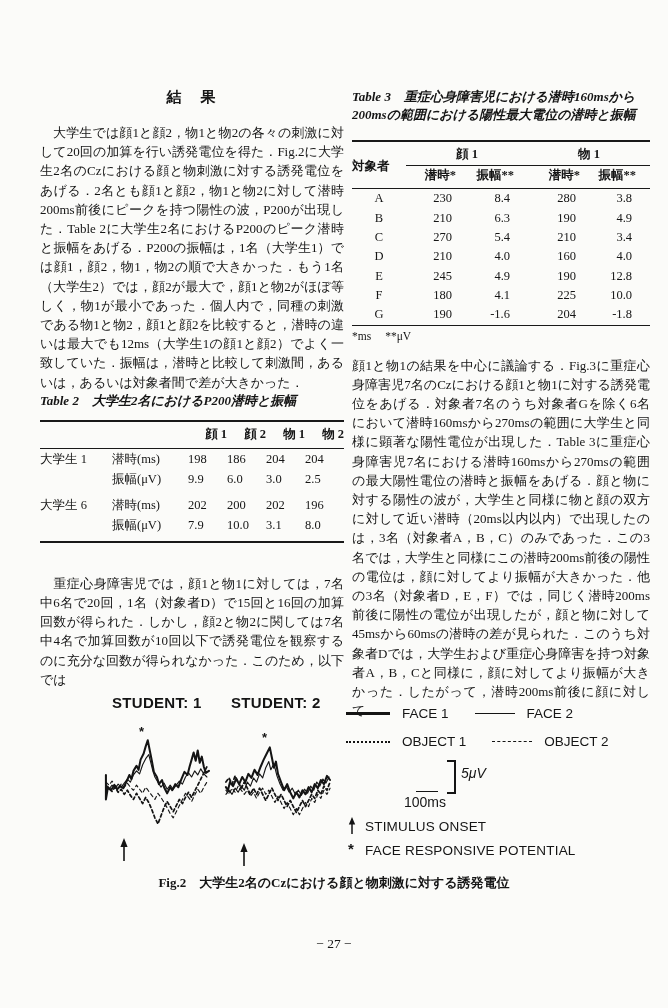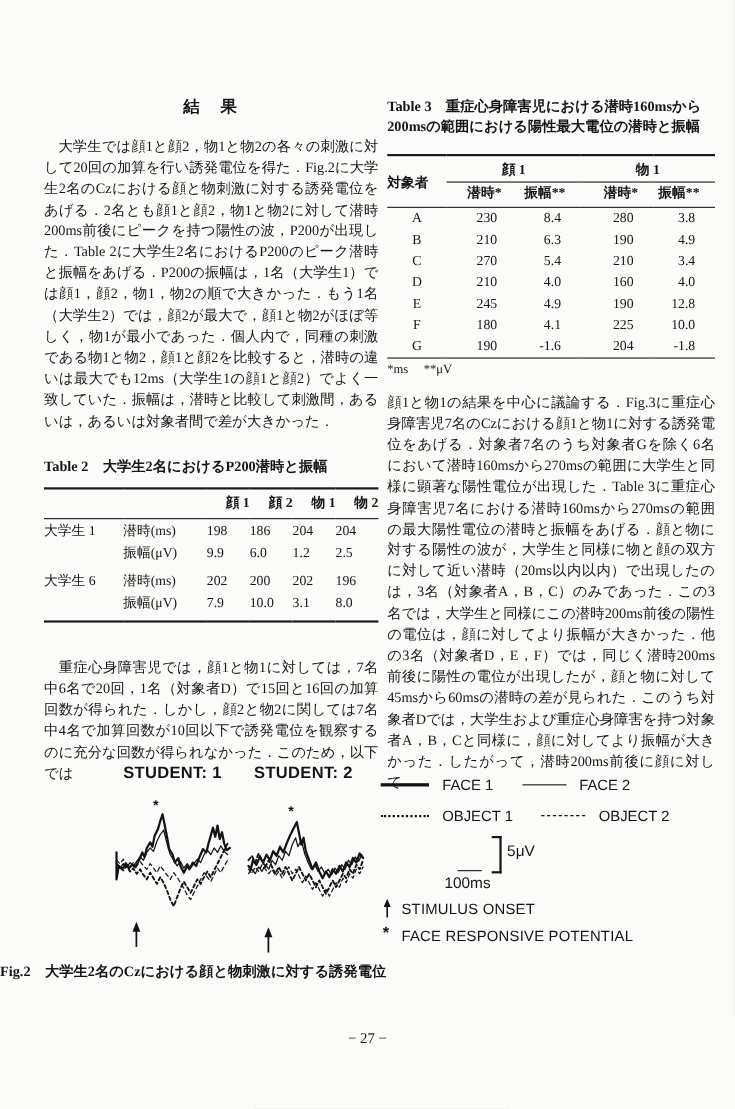--- a/index.html
+++ b/index.html
@@ -6,22 +6,22 @@
   .page{position:relative;width:668px;height:1008px;background:#fbfbf9;color:#151515;
         font-family:"Liberation Serif", serif;overflow:hidden;}
   
   .col{position:absolute;top:88px;}
   .col-left{left:40px;width:304px;}
   .col-right{left:352px;width:298px;}
   .heading{text-align:center;font-weight:bold;font-size:15px;letter-spacing:2px;margin:0 0 4px 0;}
   .para{font-size:13px;line-height:19.2px;text-align:justify;margin:0;}
   .p1{margin-top:16px;}
   .p2{margin-top:31px;}
-  .tbl-caption{font-weight:bold;font-size:13px;line-height:18px;margin:0;}
-  .t2-cap{margin-top:23px;}
+  .tbl-caption{font-weight:bold;font-size:13px;line-height:18px;margin:0;font-style:italic;}
+  .t2-cap{}
   
   table{border-collapse:collapse;}
   .t2{width:100%;margin-top:10px;border-top:2px solid #191919;border-bottom:2px solid #191919;
       font-size:12.5px;}
   .t2 .hrow td,.t2 .hrow th{border-bottom:1.4px solid #191919;padding:4px 0 5px 0;}
   .t2 th{font-weight:bold;text-align:right;padding-right:12px;}
   .t2 td{padding:1.5px 0;}
   .t2 td.num{text-align:left;padding-right:12px;}
   .t2 td.subj{text-align:left;}
   .t2 tr.grp-first td{padding-top:2px;}
@@ -59,29 +59,29 @@
   .lr2{left:346px;top:46px;}
   .leg-line{display:inline-block;height:0;}
   .leg-solid-thick{width:44px;border-top:3px solid #141414;}
   .leg-solid-thin{width:40px;border-top:1.4px solid #141414;}
   .leg-dot-thick{width:44px;border-top:2.6px dotted #141414;}
   .leg-dot-thin{width:40px;border-top:1.6px dashed #141414;}
   .leg-label{margin:0 0 0 12px;}
   .leg-gap{display:inline-block;width:26px;}
   .vscale{position:absolute;left:447px;top:72px;width:7px;height:30px;
           border-right:2px solid #141414;border-top:2px solid #141414;border-bottom:2px solid #141414;}
-  .vscale-label{position:absolute;left:461px;top:77px;font-size:14px;}
+  .vscale-label{position:absolute;left:461px;top:77px;font-size:14px;font-style:italic;}
   .hscale-bar{position:absolute;left:416px;top:103px;width:22px;border-top:1.6px solid #141414;}
   .hscale-label{position:absolute;left:404px;top:106px;font-size:14px;}
   .annot{position:absolute;font-size:13.5px;letter-spacing:0.2px;}
   .an1{left:365px;top:131px;}
   .an2{left:365px;top:155px;}
   .an-arrow{position:absolute;left:347px;top:129px;}
   .an-star{position:absolute;left:348px;top:152px;font-size:15px;font-weight:bold;}
-  .fig-caption{position:absolute;left:0;top:186px;width:668px;text-align:left;
+  .fig-caption{position:absolute;left:0;top:186px;width:668px;text-align:center;
                font-family:"Liberation Serif", serif;font-size:13px;font-weight:bold;}
   
   .page-number{position:absolute;left:0;top:936px;width:668px;text-align:center;font-size:13.5px;}
   .wave{fill:none;stroke:#141414;stroke-linejoin:round;stroke-linecap:round;}
   .w-thick{stroke-width:2px;}
   .w-thin{stroke-width:1.1px;}
   .w-dot-thick{stroke-width:1.7px;stroke-dasharray:3,2.6;}
   .w-dot-thin{stroke-width:1.1px;stroke-dasharray:3.6,3;}
 </style>
 </head>
@@ -118,21 +118,21 @@
           <td class="num">198</td>
           <td class="num">186</td>
           <td class="num">204</td>
           <td class="num">204</td>
         </tr>
         <tr class="grp-last">
           <td></td>
           <td>振幅(μV)</td>
           <td class="num">9.9</td>
           <td class="num">6.0</td>
-          <td class="num">1.2</td>
+          <td class="num">3.0</td>
           <td class="num">2.5</td>
         </tr>
         <tr class="grp-first">
           <td class="subj">大学生 6</td>
           <td>潜時(ms)</td>
           <td class="num">202</td>
           <td class="num">200</td>
           <td class="num">202</td>
           <td class="num">196</td>
         </tr>

